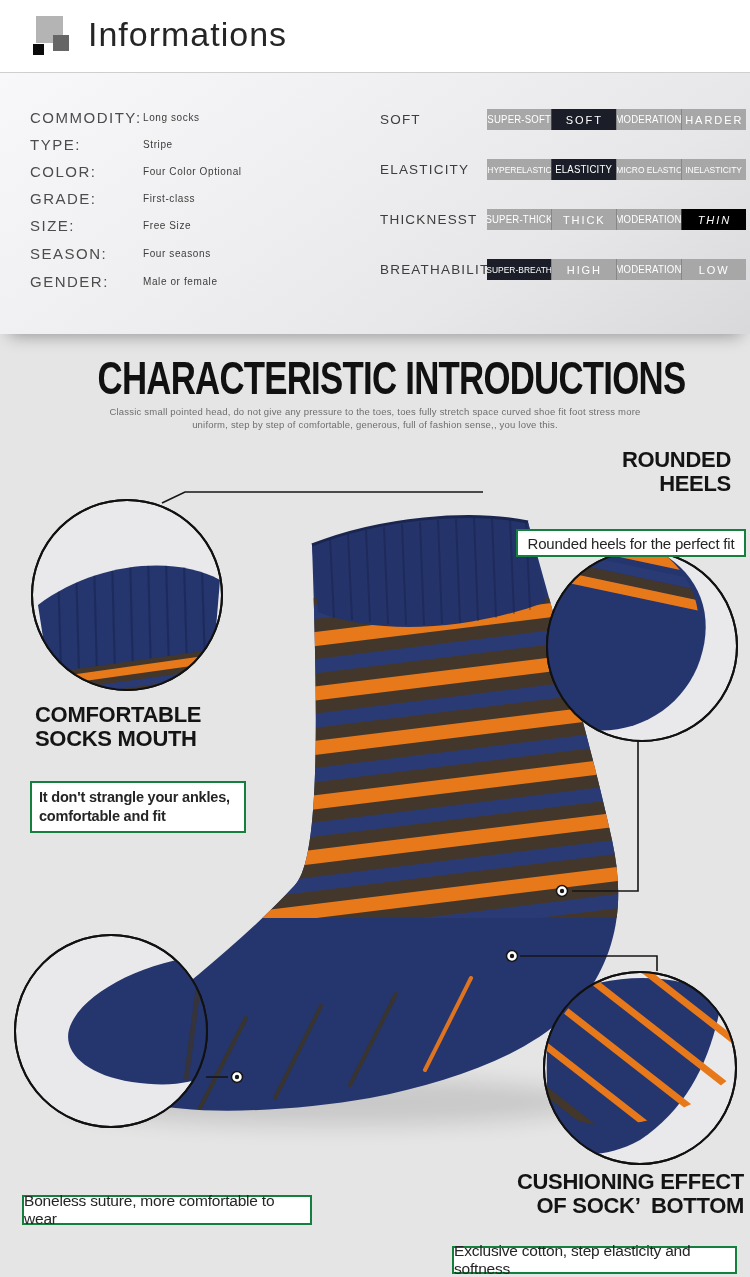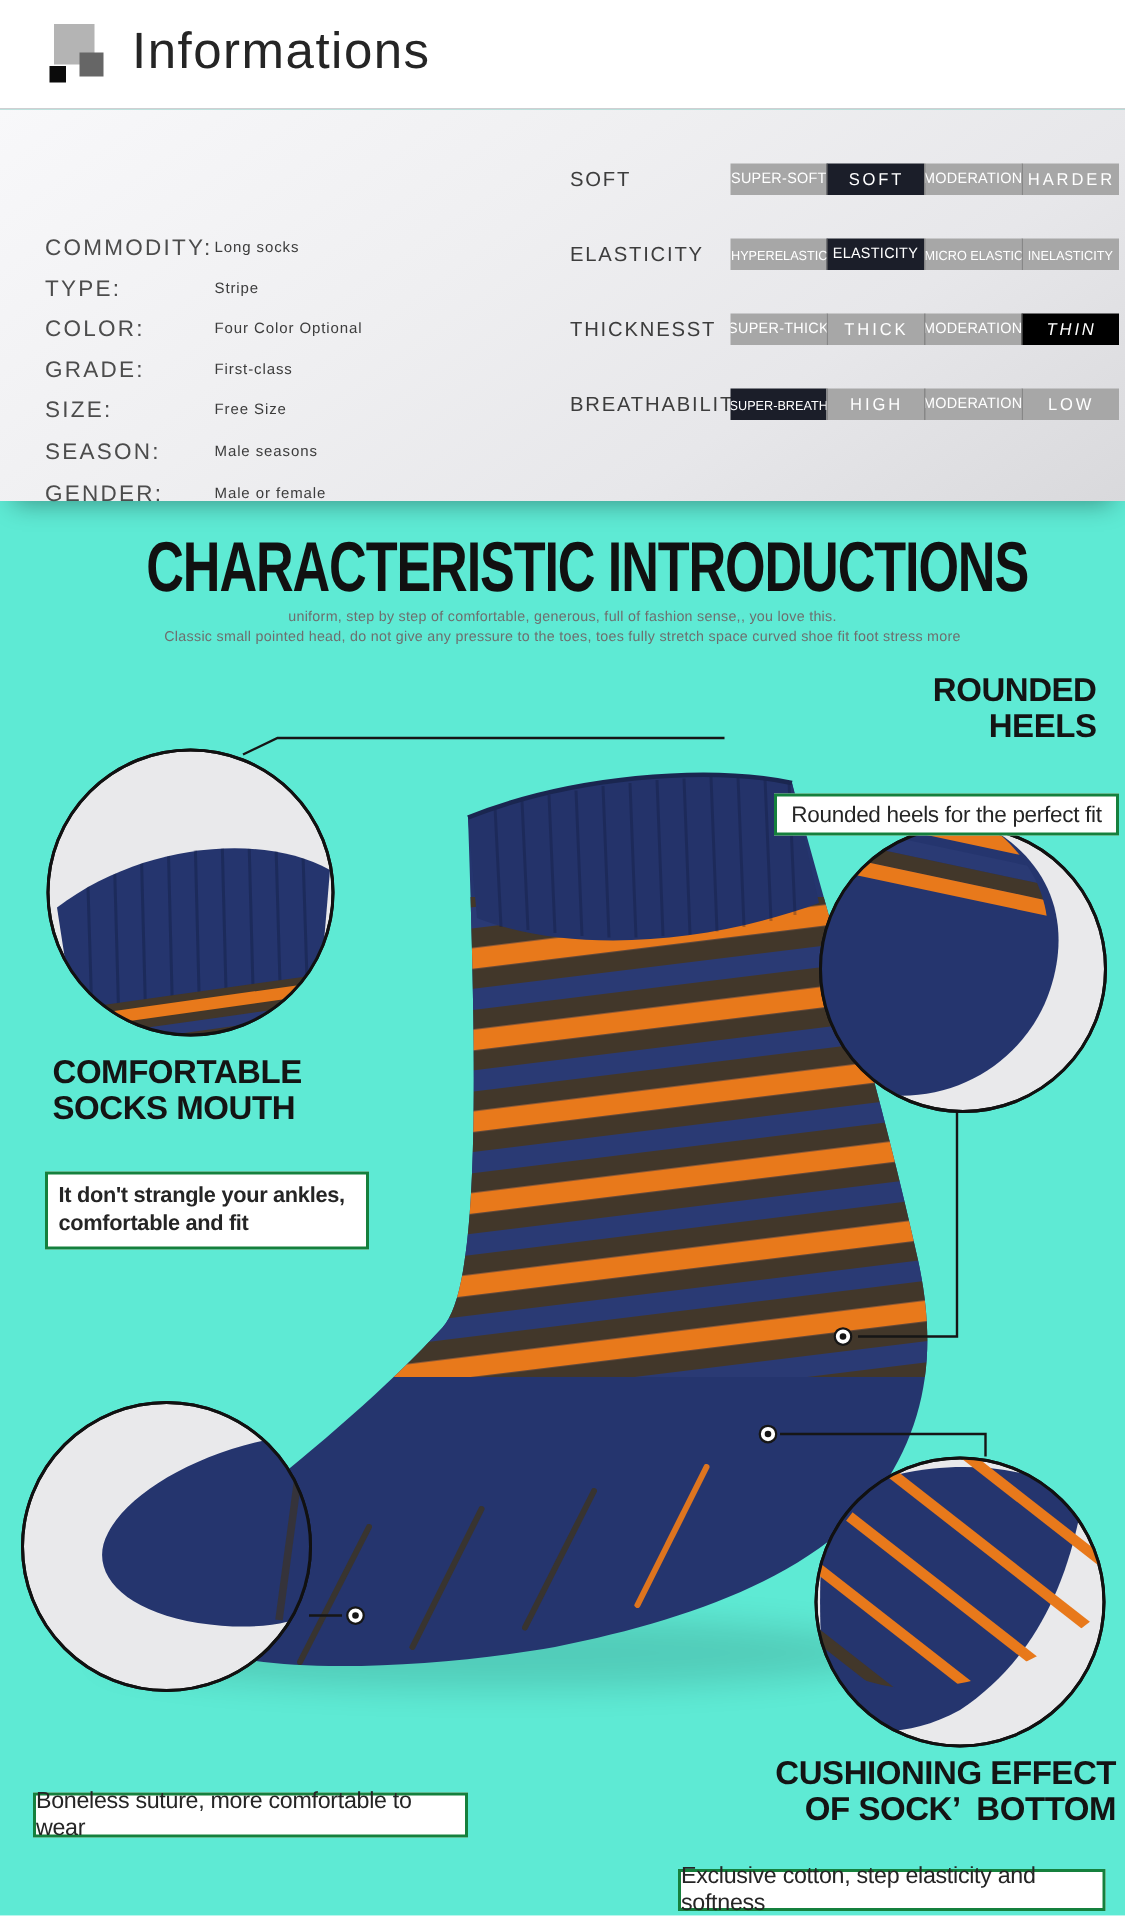--- a/index.html
+++ b/index.html
@@ -1,32 +1,32 @@
 <!DOCTYPE html>
 <html><head>
 <meta charset="utf-8">
 <style>
   html,body{margin:0;padding:0;background:#fff;}
   body{font-family:"Liberation Sans", sans-serif;color:#222;}
-  .page{position:relative;width:750px;height:1277px;overflow:hidden;background:#5eead4;}
+  .page{position:relative;width:750px;height:1277px;overflow:hidden;background:#e5e5e5;}
 
   
   .hdr{position:absolute;left:0;top:0;width:750px;height:72px;background:#fff;}
   .logo{position:absolute;left:33px;top:14px;width:40px;height:44px;}
   .logo .sq1{position:absolute;left:3px;top:2px;width:27px;height:27px;background:#b4b4b4;}
   .logo .sq2{position:absolute;left:20px;top:21px;width:16px;height:16px;background:#666;}
   .logo .sq3{position:absolute;left:0px;top:30px;width:11px;height:11px;background:#0b0b0b;}
   .hdr-title{position:absolute;left:88px;top:15px;font-size:34px;color:#252525;letter-spacing:1px;}
 
   
   .panel{position:absolute;left:0;top:72px;width:750px;height:261px;
     background:linear-gradient(145deg,#f8f8fa 0%,#efeff1 40%,#e7e7ea 70%,#d9d9dc 100%);
     border-top:1px solid #cfcfd2;
     box-shadow:0 10px 16px -9px rgba(0,0,0,.38);}
-  .spec-row{position:absolute;left:30px;height:22px;display:flex;align-items:center;margin-top:48px;}
+  .spec-row{position:absolute;left:30px;height:22px;display:flex;align-items:center;}
   .spec-label{width:113px;font-size:15px;color:#4c4c4c;letter-spacing:1.5px;}
   .spec-value{font-size:10px;color:#3c3c3c;letter-spacing:.6px;}
 
   .scale-row{position:absolute;left:380px;width:366px;height:21px;display:flex;align-items:center;}
   .scale-label{width:107px;font-size:13.5px;color:#3d3d3d;letter-spacing:1.2px;}
   .segs{display:flex;width:259px;height:21px;}
   .seg{flex:1;display:flex;align-items:center;justify-content:center;background:#a7a7a7;color:#fff;
        font-size:10px;letter-spacing:.2px;white-space:nowrap;overflow:hidden;}
   .seg + .seg{border-left:1px solid rgba(110,110,110,.55);}
   .seg.s{font-size:11.5px;letter-spacing:2px;}
@@ -83,21 +83,21 @@
     <div class="spec-row" style="top:114px">
       <span class="spec-label">GRADE:</span>
       <span class="spec-value">First-class</span>
     </div>
     <div class="spec-row" style="top:141px">
       <span class="spec-label">SIZE:</span>
       <span class="spec-value">Free Size</span>
     </div>
     <div class="spec-row" style="top:169px">
       <span class="spec-label">SEASON:</span>
-      <span class="spec-value">Male seasons</span>
+      <span class="spec-value">Four seasons</span>
     </div>
     <div class="spec-row" style="top:197px">
       <span class="spec-label">GENDER:</span>
       <span class="spec-value">Male or female</span>
     </div>
 
     <div class="scale-row" style="top:36px">
       <span class="scale-label">SOFT</span>
       <div class="segs">
         <div class="seg">
@@ -163,22 +163,22 @@
         <div class="seg s">
             <span>LOW</span>
           </div>
       </div>
     </div>
   </div>
 
   <div class="intro">
     <div class="char-title">CHARACTERISTIC INTRODUCTIONS</div>
     <div class="char-sub">
+      <div>Classic small pointed head, do  not give any pressure to the toes, toes fully stretch space curved shoe fit foot stress more</div>
       <div>uniform, step by step of  comfortable, generous, full of fashion sense,, you love this.</div>
-      <div>Classic small pointed head, do  not give any pressure to the toes, toes fully stretch space curved shoe fit foot stress more</div>
     </div>
   </div>
 
   <div class="scene">
     <svg width="750" height="837" viewBox="0 0 750 837">
       <defs>
         <pattern id="stripePat" width="12" height="54" patternUnits="userSpaceOnUse" patternTransform="rotate(-7)">
           <rect width="12" height="54" fill="#2a3a74"></rect>
           <rect y="0" width="12" height="13" fill="#42372a"></rect>
           <rect y="13" width="12" height="14" fill="#e8791b"></rect>

